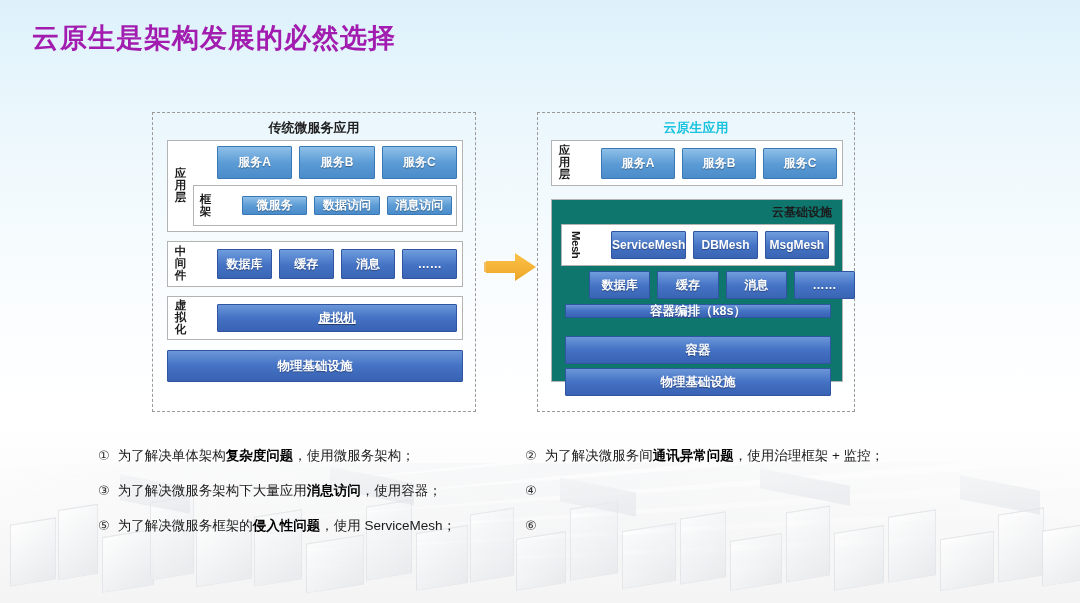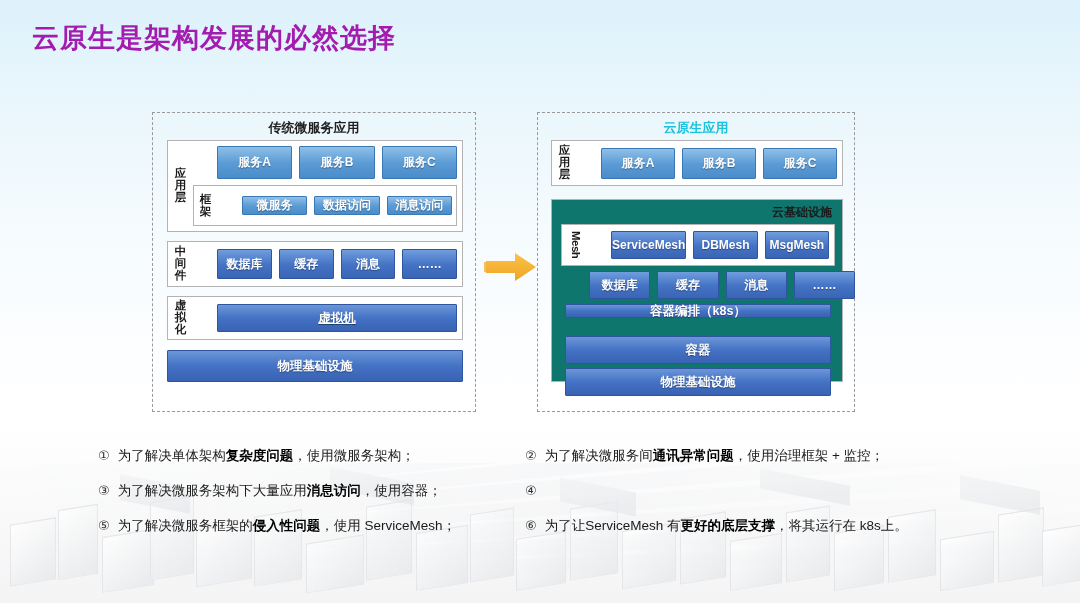--- a/index.html
+++ b/index.html
@@ -378,16 +378,15 @@
   <div class="bullet-col c2">
     <div class="bullet-row">
       <span class="bullet-num">②</span>
       <span class="bullet-text"><span>为了解决微服务间</span><b>通讯异常问题</b><span>，使用治理框架 + 监控；</span></span>
     </div>
     <div class="bullet-row">
       <span class="bullet-num">④</span>
     </div>
     <div class="bullet-row">
       <span class="bullet-num">⑥</span>
-      <span class="bullet-text"><span>为了让ServiceMesh 有</span><b>更好的底层支撑</b><span>，将其运行在 k8s上。</span></span>
     </div>
   </div>
 </div>
 
 </body></html>

